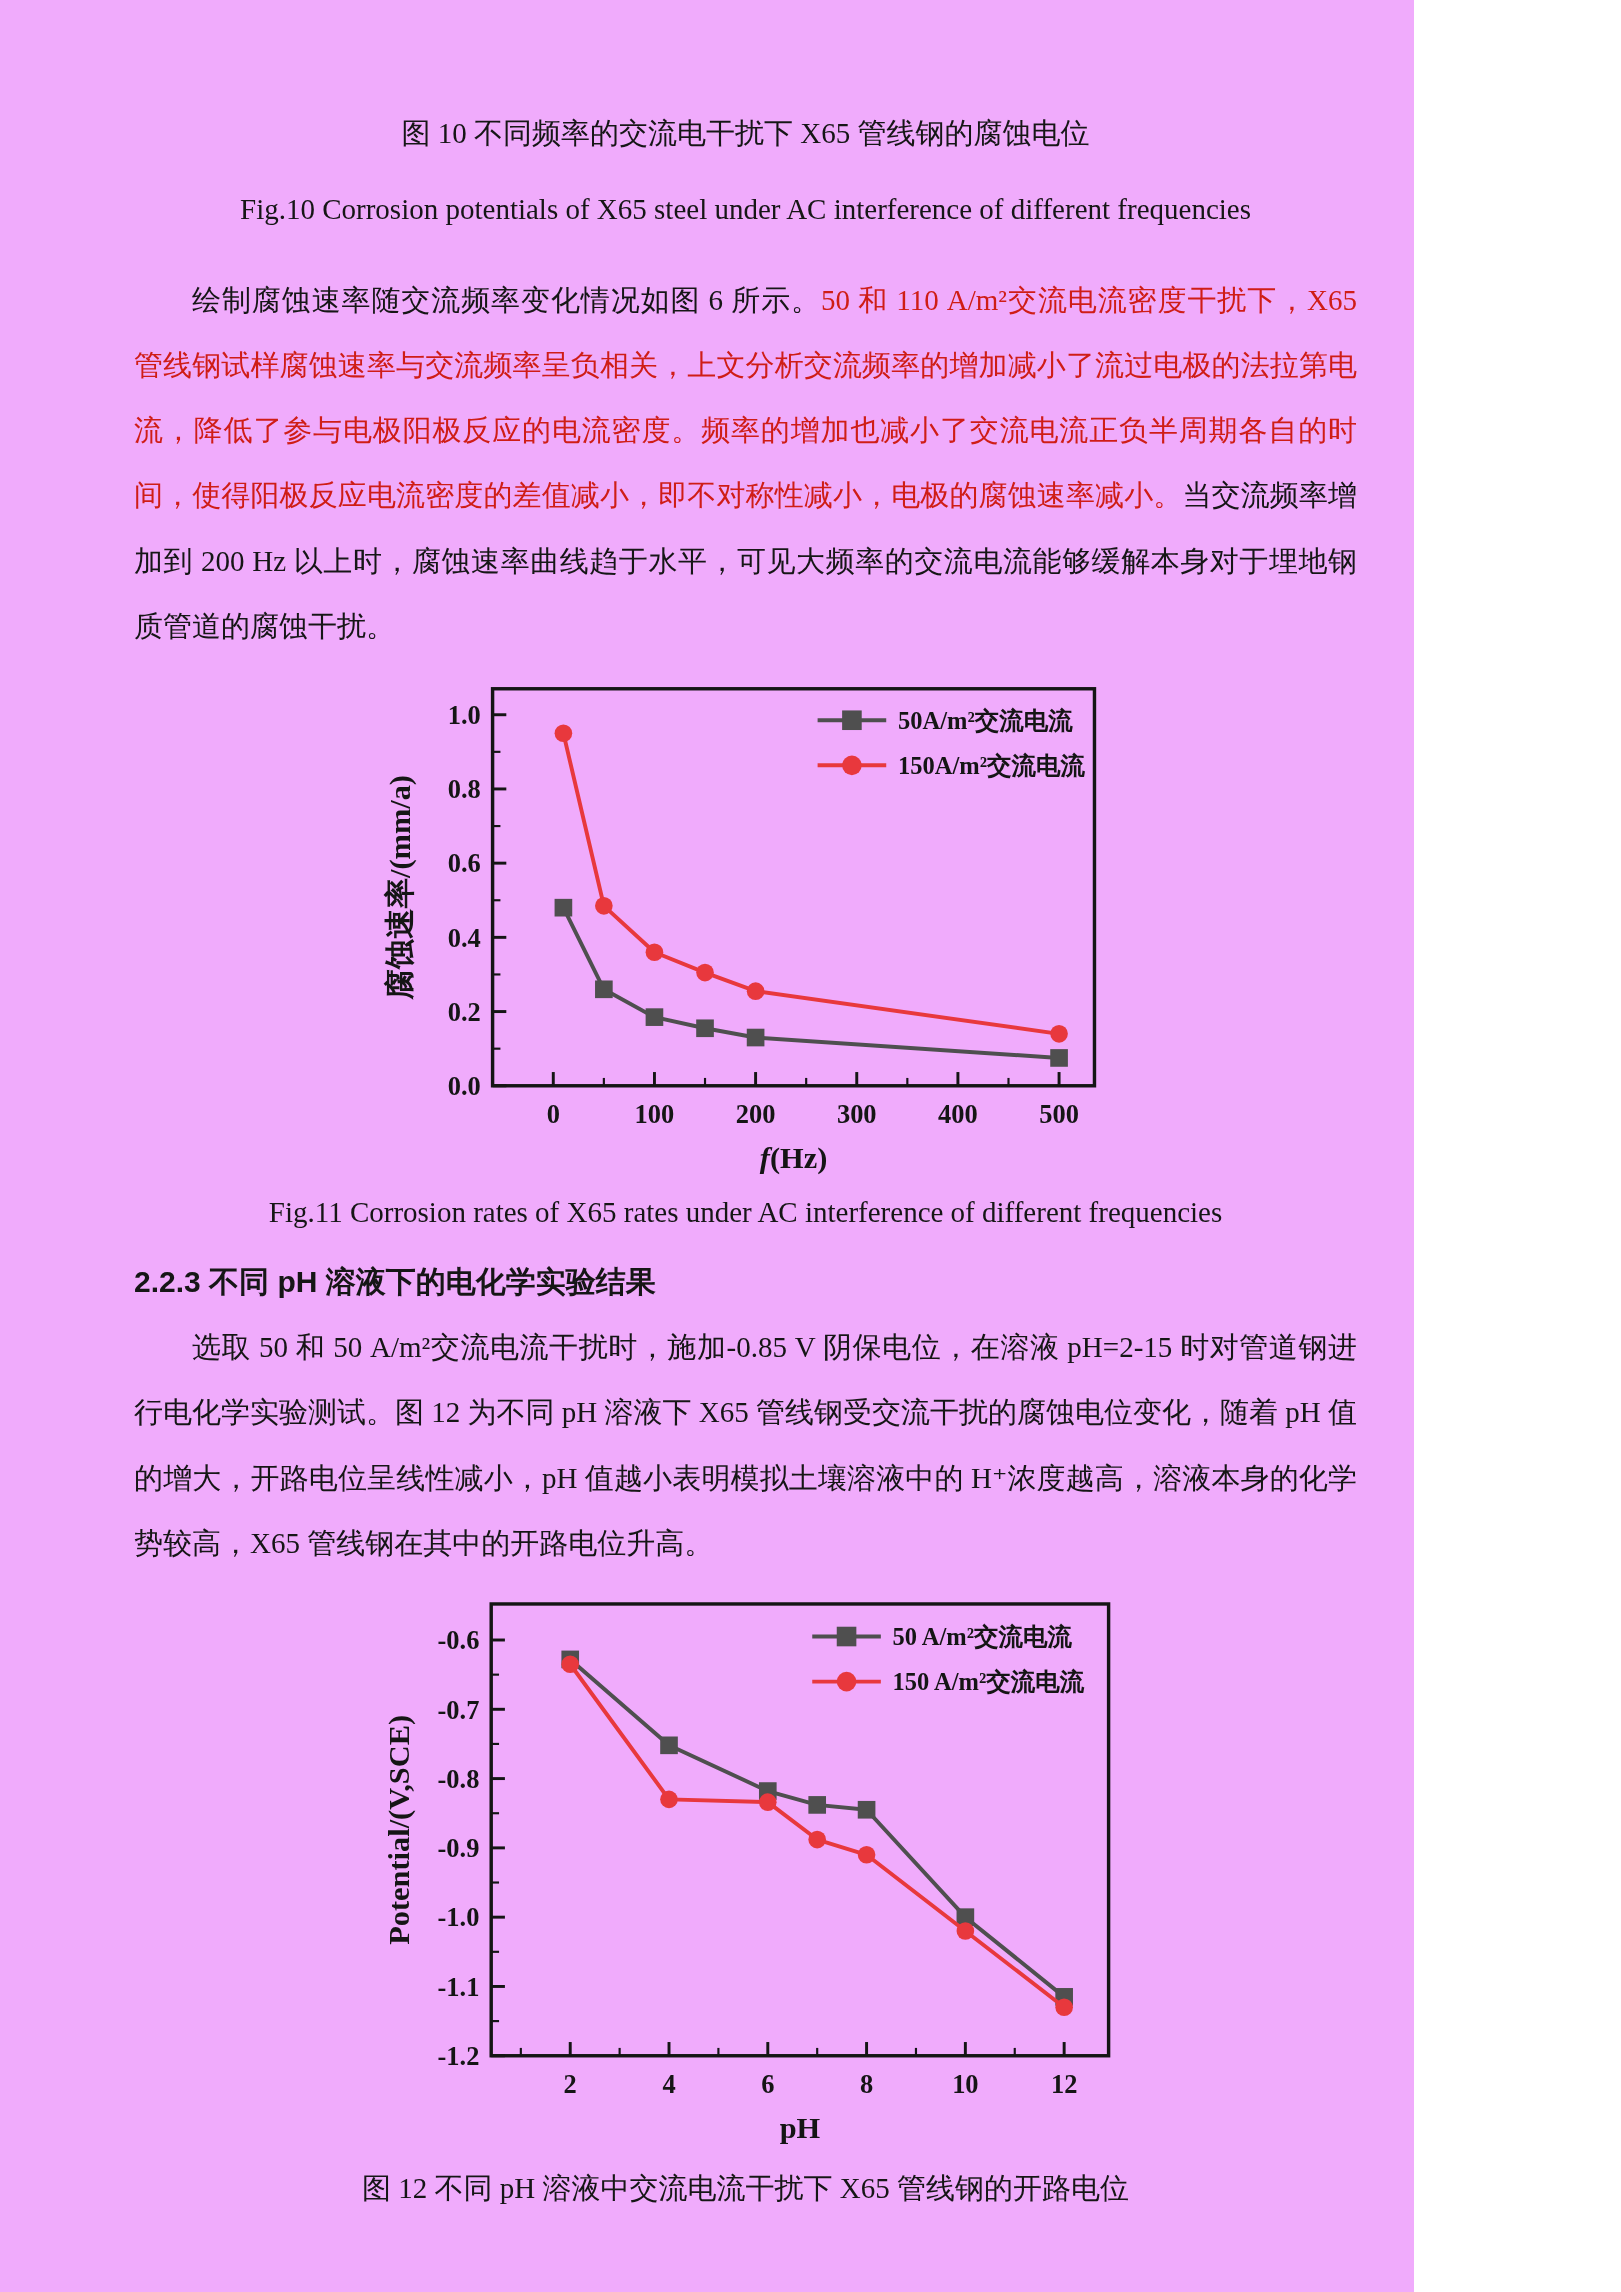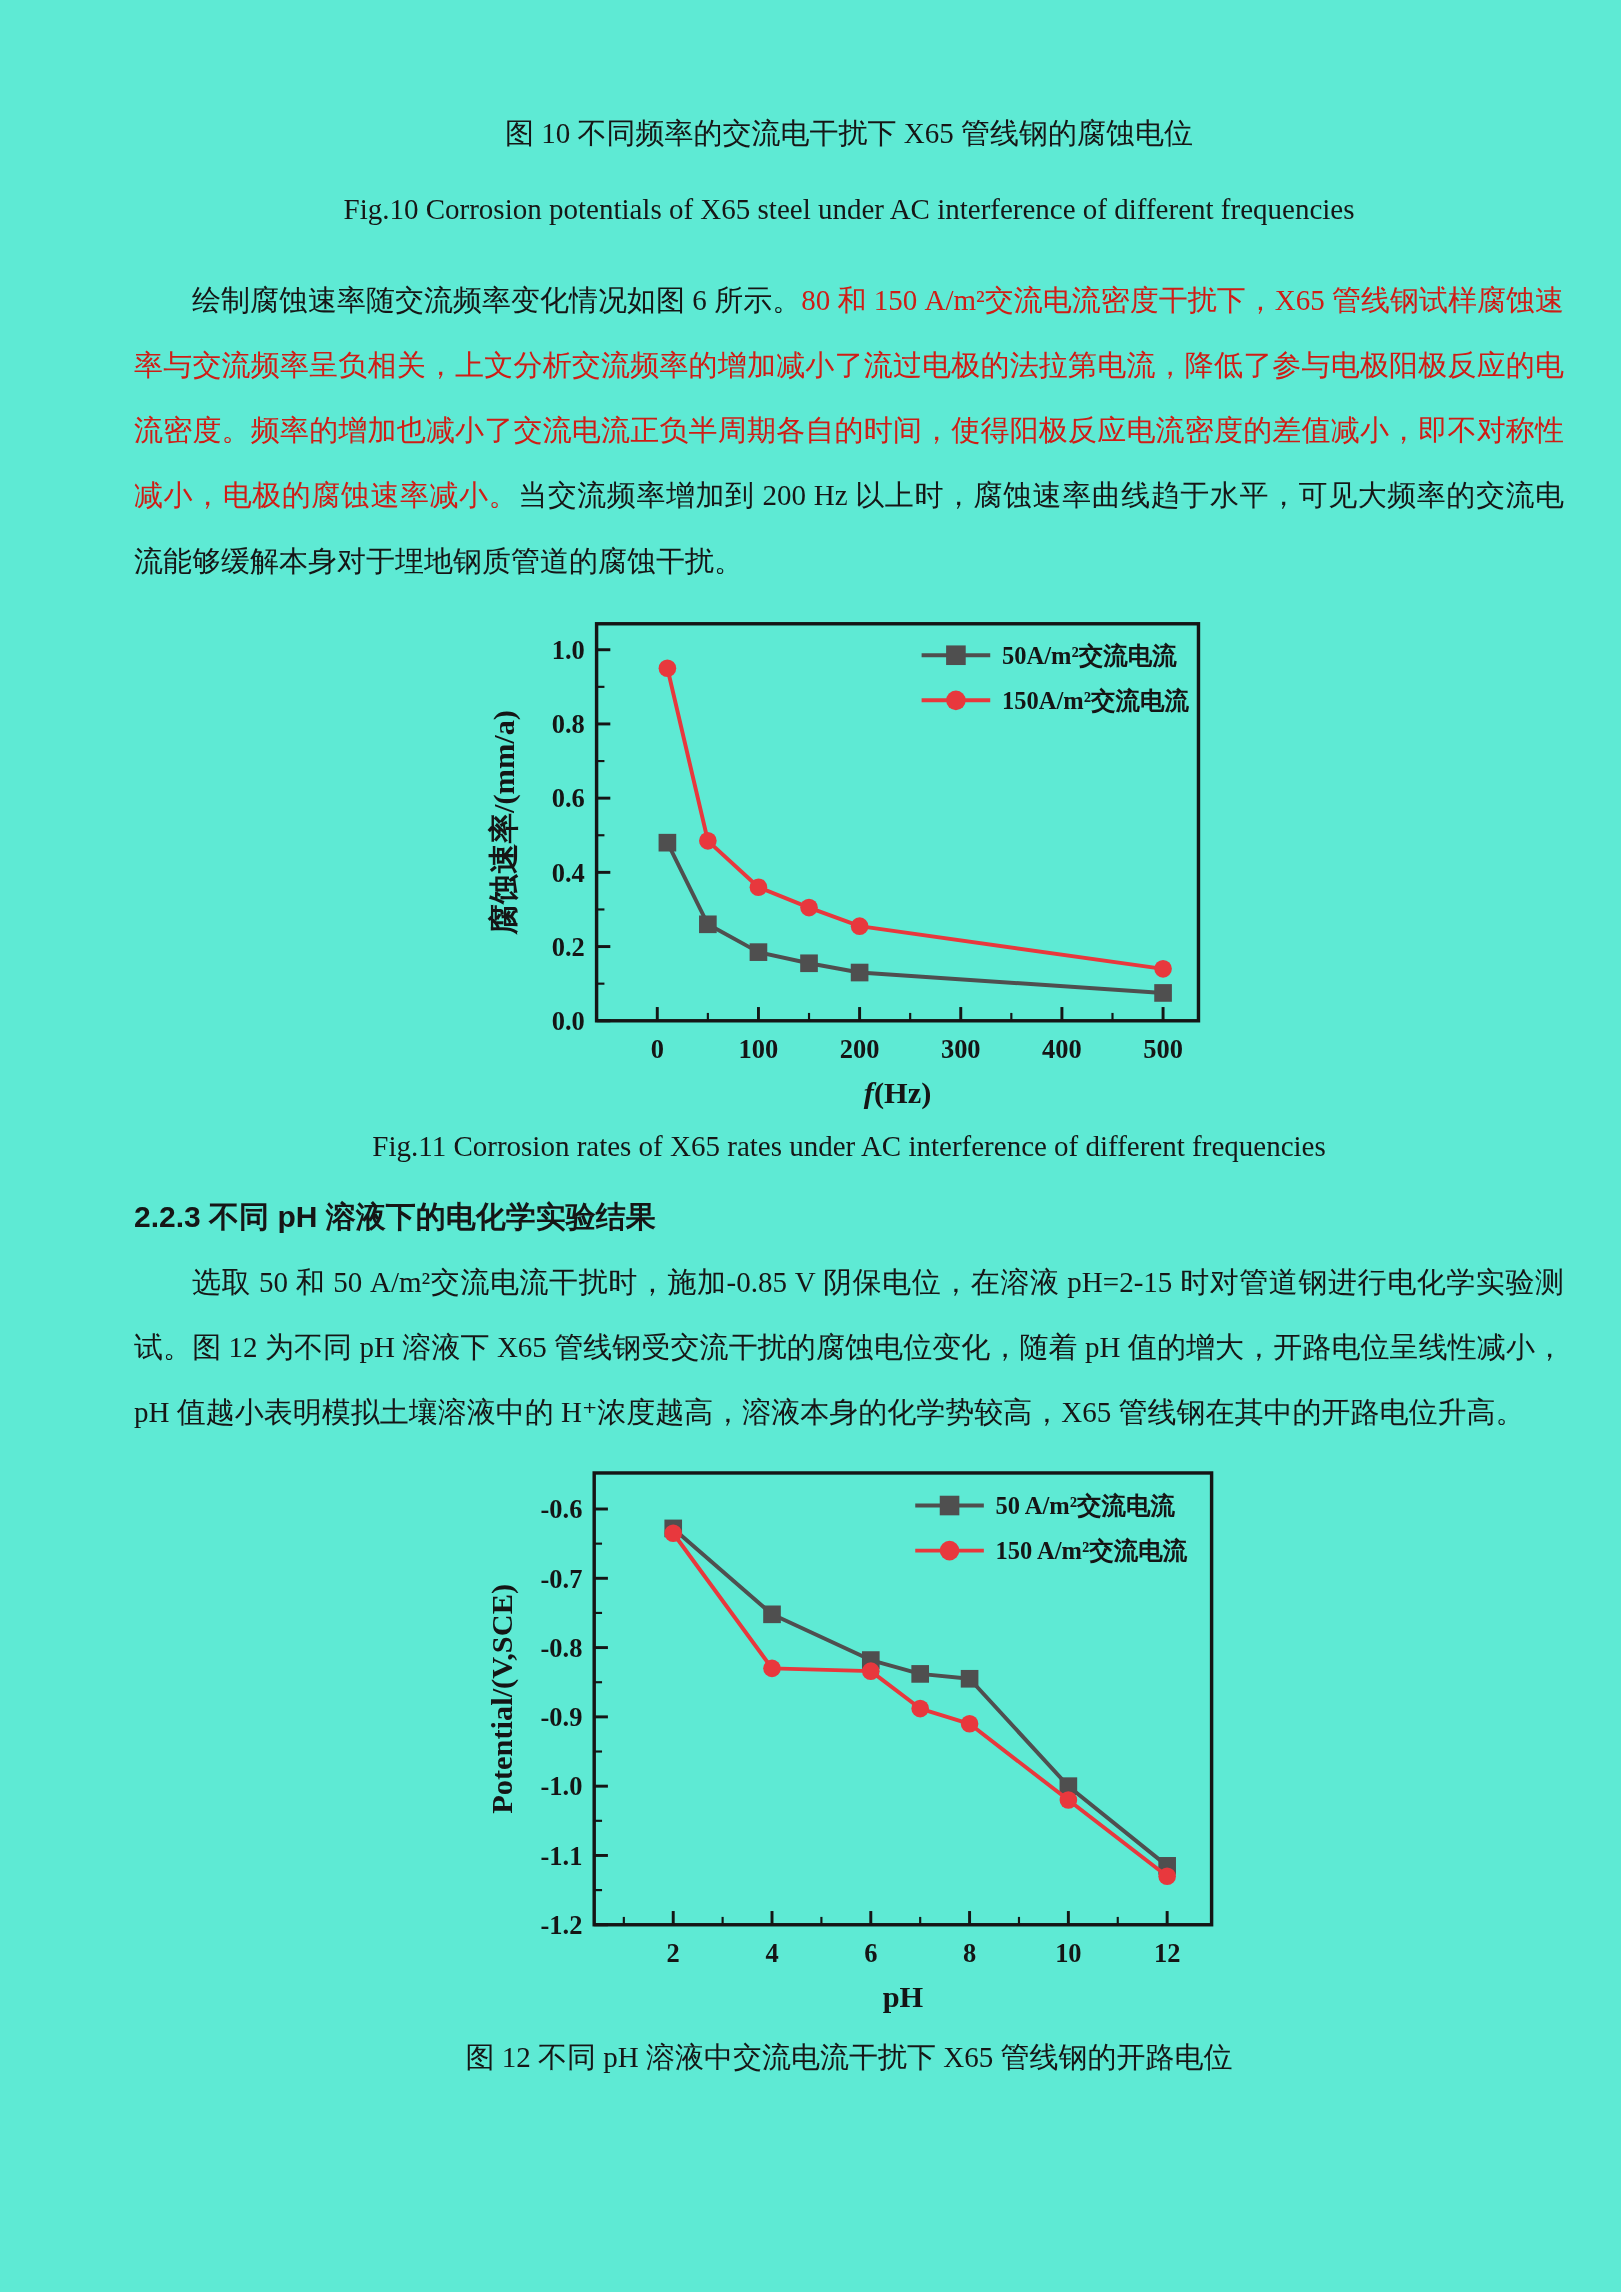--- a/index.html
+++ b/index.html
@@ -1,18 +1,18 @@
 <!DOCTYPE html>
 <html><head>
 <meta charset="utf-8">
 <style>
   html,body{margin:0;padding:0;background:#ffffff;}
   .page{
-    width:1621px;height:2293px;box-sizing:border-box;
-    padding:116px 57px 0 134px;background:#5eead4;overflow:hidden;
+    width:1414px;height:2293px;box-sizing:border-box;
+    padding:116px 57px 0 134px;background:#f0abfc;overflow:hidden;
     font-family:"Liberation Serif","DejaVu Serif",serif;
     color:#161616;font-size:29px;
   }
   .caption{text-align:center;line-height:1.2;margin:0 0 41px 0;}
   .para{text-align:justify;text-indent:2em;line-height:2.25;margin:0;}
   .heading{
     font-size:30px;font-weight:bold;margin:33px 0 11.8px 0;
     font-family:"Liberation Sans","DejaVu Sans",sans-serif;
   }
   .fig{margin:13.7px 0 9.8px 0;text-align:center;}
@@ -26,21 +26,21 @@
   svg .legend-label{font-size:25px;}
 </style>
 </head>
 <body>
 
 <div class="page">
 
   <div class="caption">图 10 不同频率的交流电干扰下 X65 管线钢的腐蚀电位</div>
   <div class="caption en">Fig.10 Corrosion potentials of X65 steel under AC interference of different frequencies</div>
 
-  <p class="para"><span>绘制腐蚀速率随交流频率变化情况如图 6 所示。</span><span class="red-text" style="color: rgb(207, 29, 22);">80 和 150 A/m²交流电流密度干扰下，X65 管线钢试样腐蚀速率与交流频率呈负相关，上文分析交流频率的增加减小了流过电极的法拉第电流，降低了参与电极阳极反应的电流密度。频率的增加也减小了交流电流正负半周期各自的时间，使得阳极反应电流密度的差值减小，即不对称性减小，电极的腐蚀速率减小。</span><span>当交流频率增加到 200 Hz 以上时，腐蚀速率曲线趋于水平，可见大频率的交流电流能够缓解本身对于埋地钢质管道的腐蚀干扰。</span></p>
+  <p class="para"><span>绘制腐蚀速率随交流频率变化情况如图 6 所示。</span><span class="red-text" style="color: rgb(207, 29, 22);">50 和 110 A/m²交流电流密度干扰下，X65 管线钢试样腐蚀速率与交流频率呈负相关，上文分析交流频率的增加减小了流过电极的法拉第电流，降低了参与电极阳极反应的电流密度。频率的增加也减小了交流电流正负半周期各自的时间，使得阳极反应电流密度的差值减小，即不对称性减小，电极的腐蚀速率减小。</span><span>当交流频率增加到 200 Hz 以上时，腐蚀速率曲线趋于水平，可见大频率的交流电流能够缓解本身对于埋地钢质管道的腐蚀干扰。</span></p>
 
   <figure class="fig">
     <svg id="chart-fig11" width="745" height="505" viewBox="0 0 760 515" style="font-size:30px">
         <rect x="122" y="16" width="614" height="405" fill="none" stroke="#151515" stroke-width="3.5"></rect>
         <line x1="235.51260504201682" y1="421" x2="235.51260504201682" y2="413" stroke="#151515" stroke-width="2.2"></line>
         <line x1="338.7058823529412" y1="421" x2="338.7058823529412" y2="413" stroke="#151515" stroke-width="2.2"></line>
         <line x1="441.8991596638656" y1="421" x2="441.8991596638656" y2="413" stroke="#151515" stroke-width="2.2"></line>
         <line x1="545.09243697479" y1="421" x2="545.09243697479" y2="413" stroke="#151515" stroke-width="2.2"></line>
         <line x1="648.2857142857142" y1="421" x2="648.2857142857142" y2="413" stroke="#151515" stroke-width="2.2"></line>
         <line x1="122" y1="383.14953271028037" x2="130" y2="383.14953271028037" stroke="#151515" stroke-width="2.2"></line>

